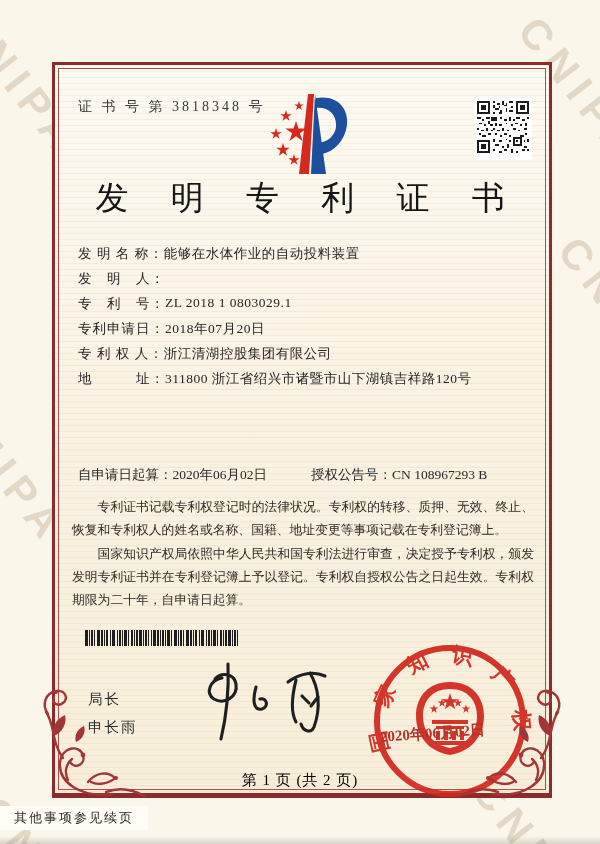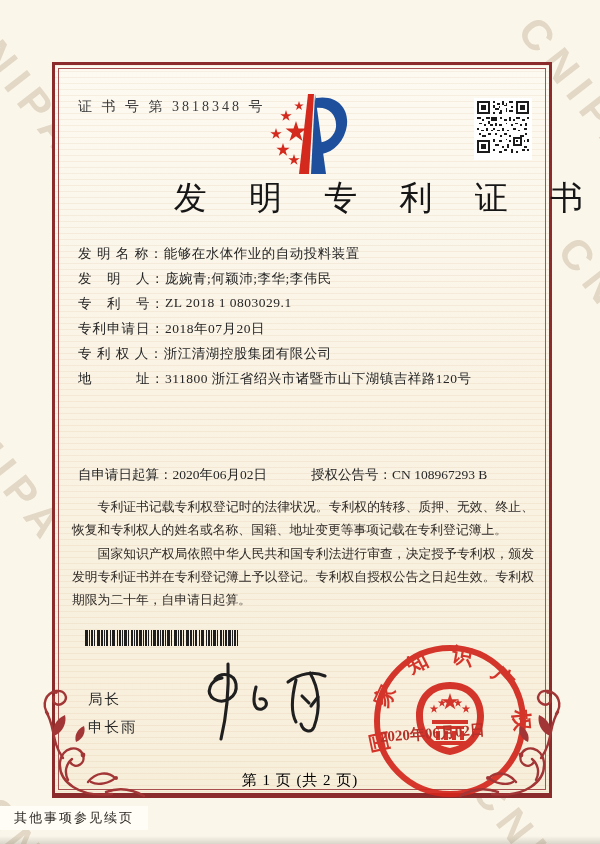--- a/index.html
+++ b/index.html
@@ -30,21 +30,21 @@
   .flourish{position:absolute;z-index:4;width:112px;height:116px;}
   .flourish.br{transform:scaleX(-1);}
   
   .content{position:absolute;left:0;top:0;width:600px;height:844px;z-index:3;}
   .cert-no{
     position:absolute;left:78px;top:98px;font-size:14px;color:#3a3a3a;letter-spacing:3px;
   }
   .logo{position:absolute;left:256px;top:90px;}
   .qr-box{position:absolute;left:474px;top:98px;background:#fff;padding:3px;}
   .title{
-    position:absolute;left:0;top:176px;width:100%;text-align:right;
+    position:absolute;left:0;top:176px;width:100%;text-align:center;
     font-size:33px;color:#161616;letter-spacing:17px;text-indent:17px;font-weight:500;
   }
   .fields{position:absolute;left:78px;top:245px;width:450px;font-size:13.5px;color:#262626;}
   .frow{height:25px;display:flex;align-items:flex-start;}
   .frow .lab{flex:0 0 auto;letter-spacing:1px;}
   .frow .val{flex:1 1 auto;letter-spacing:0.5px;}
   .grant{position:absolute;left:78px;top:466px;width:460px;font-size:13.5px;color:#262626;display:flex;}
   .grant .g2{margin-left:44px;}
   .law{
     position:absolute;left:72px;top:496px;width:462px;
@@ -188,21 +188,20 @@
 
   <div class="title">发 明 专 利 证 书</div>
 
   <div class="fields">
     <div class="frow">
       <span class="lab">发 明 名 称：</span>
       <span class="val">能够在水体作业的自动投料装置</span>
     </div>
     <div class="frow">
       <span class="lab">发　明　人：</span>
-      <span class="val">庞婉青;何颖沛;李华;李伟民</span>
     </div>
     <div class="frow">
       <span class="lab">专　利　号：</span>
       <span class="val">ZL 2018 1 0803029.1</span>
     </div>
     <div class="frow">
       <span class="lab">专利申请日：</span>
       <span class="val">2018年07月20日</span>
     </div>
     <div class="frow">

